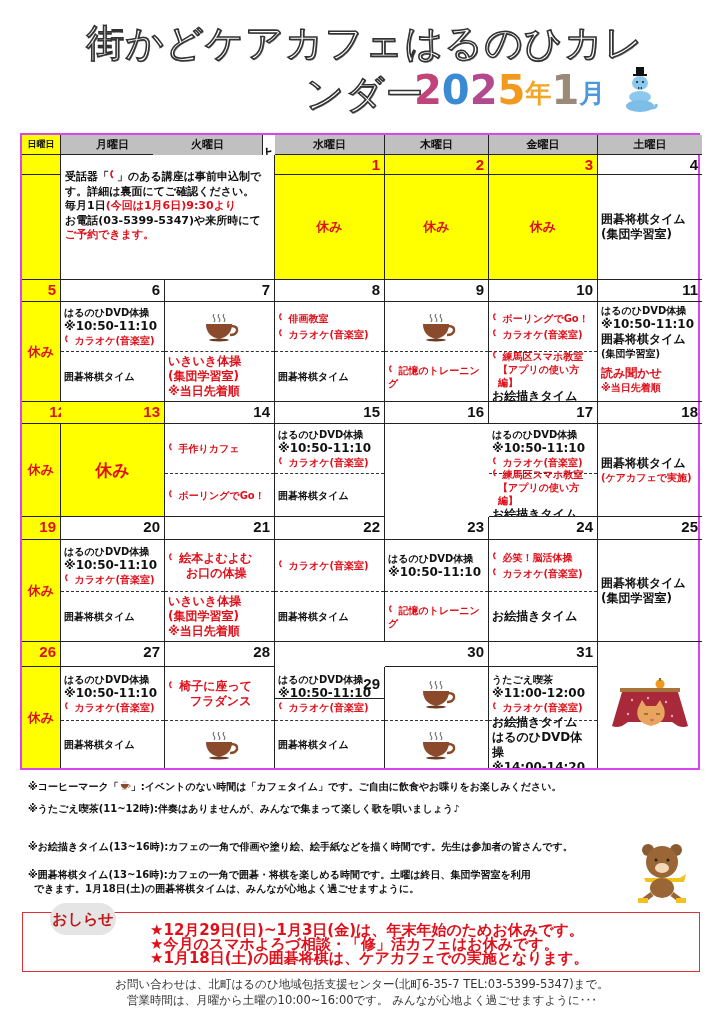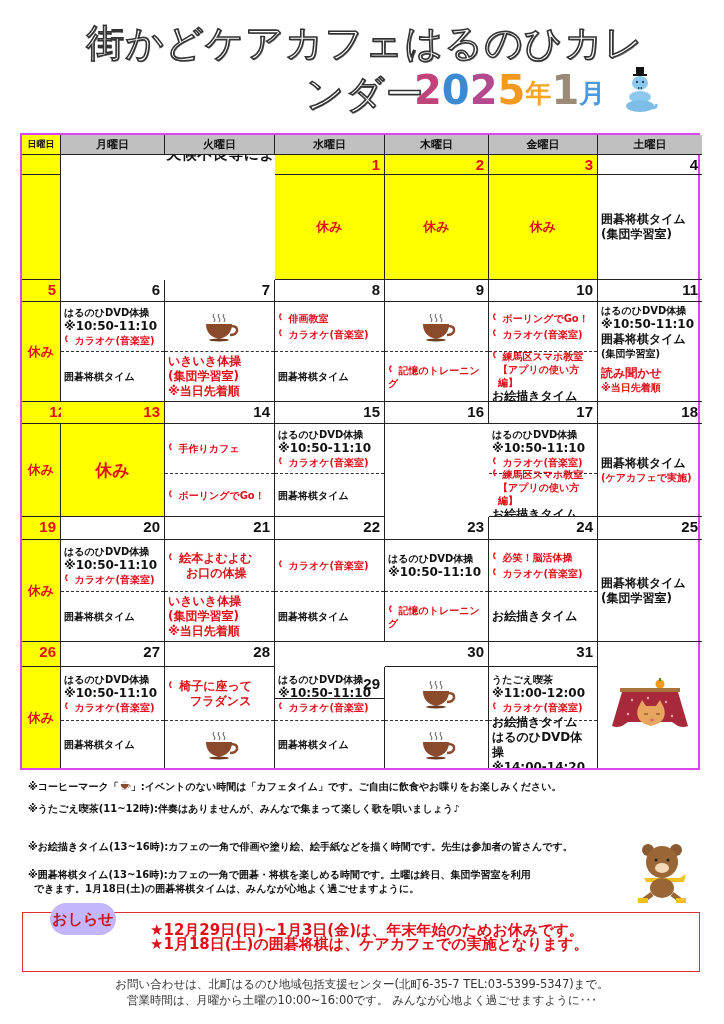--- a/index.html
+++ b/index.html
@@ -43,21 +43,21 @@
   .cup { width: 40px; height: 30px; }
 
   .intro { position: absolute; left: 4px; top: 14px; right: 2px; font-size: 11px; line-height: 14.5px; font-weight: bold; }
 
   .notes { position: absolute; left: 28px; font-size: 10px; font-weight: bold; line-height: 14px; }
   .bear { position: absolute; left: 630px; top: 840px; width: 64px; height: 64px; }
 
   .oshirase-box { position: absolute; left: 22px; top: 912px; width: 678px; height: 60px; border: 1.5px solid #e0303a; }
   .oshirase-badge {
     position: absolute; left: 50px; top: 903px; width: 66px; height: 32px;
-    background: #c4b5fd; border-radius: 16px; text-align: center; line-height: 32px;
+    background: #e5e5e5; border-radius: 16px; text-align: center; line-height: 32px;
     color: #c01818; font-weight: bold; font-size: 15px;
   }
   .oshirase-list { position: absolute; left: 150px; top: 923px; font-size: 15px; line-height: 14px; color: #e0101a; font-weight: bold; }
 
   .footer { position: absolute; left: 20px; top: 976px; width: 684px; text-align: center; font-size: 11.5px; line-height: 16px; color: #333; }
 </style>
 </head>
 <body>
 
 <svg width="0" height="0" style="position:absolute">
@@ -97,28 +97,37 @@
   <ellipse cx="18" cy="40" rx="14" ry="6" fill="#7dbde8"></ellipse>
   <path d="M30 42 q5 0 4 -4" stroke="#7dbde8" stroke-width="3" fill="none"></path>
 </svg>
 
 <div class="notice-top">天候不良等により、順延や中止となる場合がございます。</div>
 
 <div class="cal">
 
   <div class="cell hdr sun" style="left:0;top:0;width:39px;height:20px;font-size:9px;">日曜日</div>
   <div class="cell hdr" style="left:39px;top:0;width:104px;height:20px;">月曜日</div>
-  <div class="cell hdr" style="left:143px;top:0;width:110px;height:20px;">火曜日</div>
+  <div class="cell hdr" style="left:131px;top:0;width:110px;height:28px;">火曜日</div>
   <div class="cell hdr" style="left:253px;top:0;width:110px;height:20px;">水曜日</div>
   <div class="cell hdr" style="left:363px;top:0;width:104px;height:20px;">木曜日</div>
   <div class="cell hdr" style="left:467px;top:0;width:109px;height:20px;">金曜日</div>
   <div class="cell hdr" style="left:576px;top:0;width:104px;height:20px;border-right:none;">土曜日</div>
 
   <div class="cell yel" style="left:0;top:20px;width:39px;height:20px;"></div>
   <div class="cell yel" style="left:0;top:40px;width:39px;height:105px;"></div>
+  <div class="cell" style="left:39px;top:20px;width:214px;height:125px;background:#fff;">
+    <div class="intro">
+      <span>受話器「</span><svg width="8" height="11">
+          <use href="#phone"></use>
+        </svg><span>」のある講座は事前申込制です。詳細は裏面にてご確認ください。</span><br>
+      <span>毎月1日</span><span class="r">(今回は1月6日)9:30より</span><br>
+      <span>お電話(03-5399-5347)や来所時にて</span><span class="r">ご予約できます。</span>
+    </div>
+  </div>
   <div class="cell yel date red" style="left:253px;top:20px;width:110px;height:20px;">1</div>
   <div class="cell yel" style="left:253px;top:40px;width:110px;height:105px;">
     <div class="half center" style="top:0;bottom:0;">
         <span class="yasumi">休み</span>
       </div>
   </div>
   <div class="cell yel date red" style="left:363px;top:20px;width:104px;height:20px;">2</div>
   <div class="cell yel" style="left:363px;top:40px;width:104px;height:105px;">
     <div class="half center" style="top:0;bottom:0;">
         <span class="yasumi">休み</span>
@@ -504,19 +513,20 @@
   <ellipse cx="32" cy="48" rx="12" ry="10" fill="#9a6636"></ellipse>
   <path d="M22 54 l-8 6 M42 54 l8 6" stroke="#9a6636" stroke-width="5"></path>
   <rect x="8" y="58" width="10" height="5" fill="#f3c21e"></rect>
     <rect x="46" y="58" width="10" height="5" fill="#f3c21e"></rect>
 </svg>
 
 <div class="oshirase-box"></div>
 <div class="oshirase-badge">おしらせ</div>
 <div class="oshirase-list">
   <div>★12月29日(日)~1月3日(金)は、年末年始のためお休みです。</div>
+  <div>★今月のスマホよろづ相談・「修」活カフェはお休みです。</div>
   <div>★1月18日(土)の囲碁将棋は、ケアカフェでの実施となります。</div>
 </div>
 
 <div class="footer">
   <div>お問い合わせは、北町はるのひ地域包括支援センター(北町6-35-7 TEL:03-5399-5347)まで。</div>
   <div>営業時間は、月曜から土曜の10:00~16:00です。 みんなが心地よく過ごせますように･･･</div>
 </div>
 
 </body></html>

